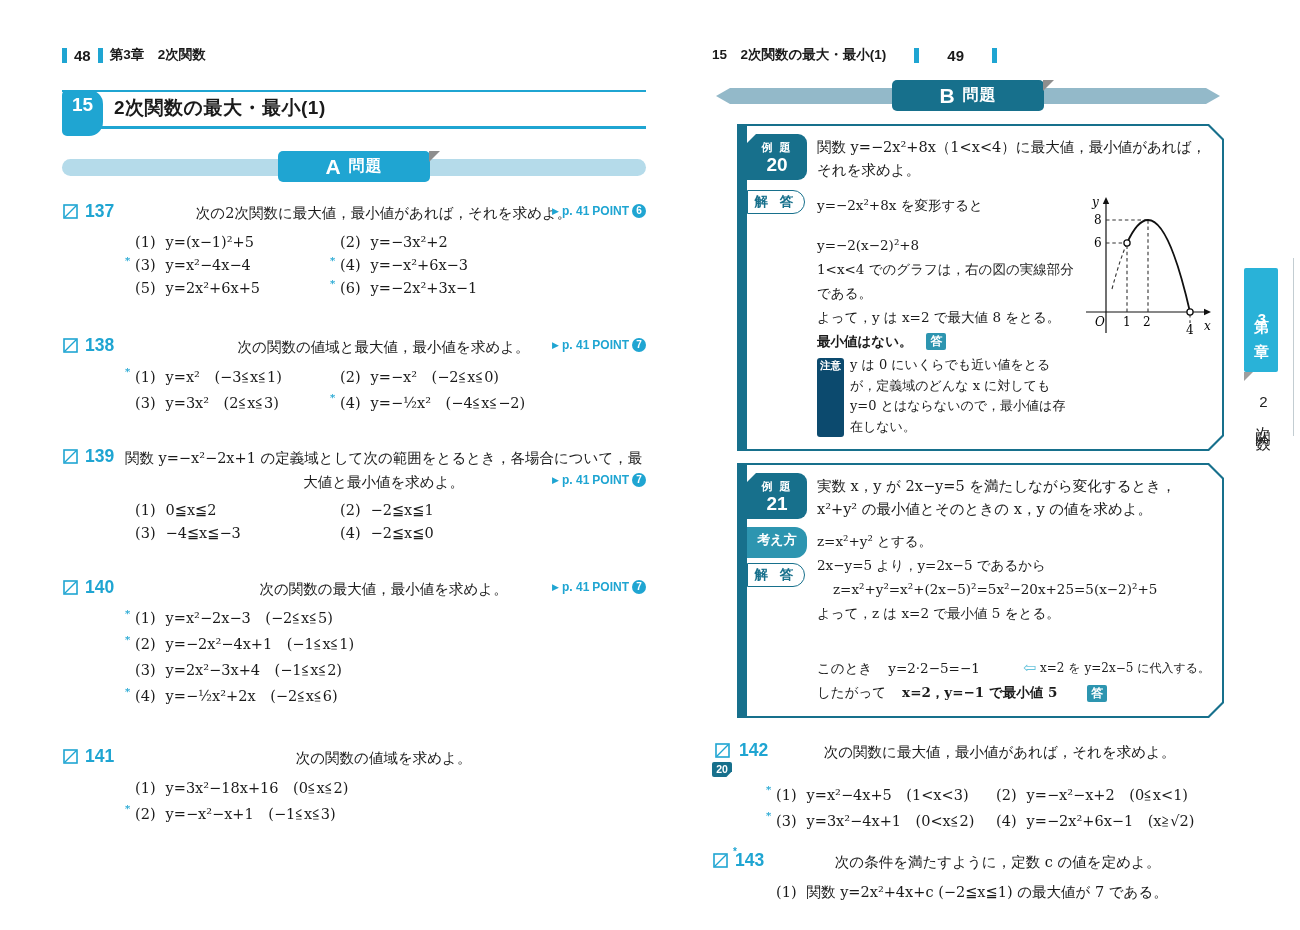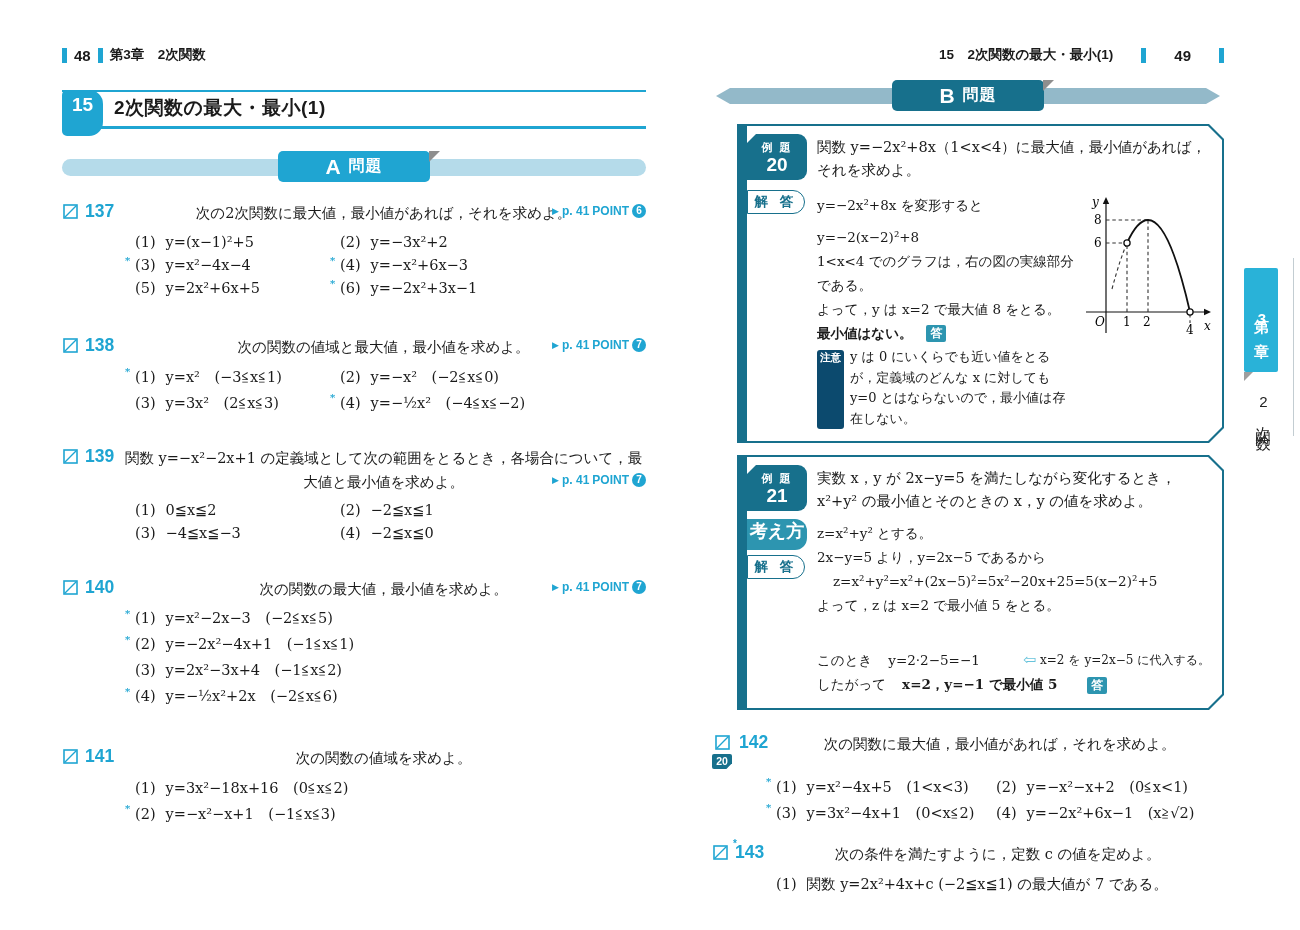--- a/index.html
+++ b/index.html
@@ -9,21 +9,21 @@
   html,body{margin:0;padding:0;background:#e8e8e8;}
   .sheet{position:relative;width:1300px;height:930px;background:#ffffff;overflow:hidden;
          font-family:"Liberation Sans","DejaVu Sans",sans-serif;color:var(--ink);}
   .col{position:absolute;top:46px;}
   .colL{left:62px;width:584px;}
   .colR{left:712px;width:512px;}
 
   
   .hd{display:flex;align-items:center;font-weight:bold;font-size:13.5px;gap:7px;}
   .hd .pgnum{font-size:15px;}
-  .hdR{justify-content:flex-end;gap:28px;}
+  .hdR{justify-content:flex-start;gap:28px;}
   .bar{display:inline-block;width:5px;height:15px;background:var(--cyan);}
 
   
   .secline{margin-top:26px;position:relative;border-top:2px solid var(--cyan);
            border-bottom:3px solid var(--cyan);padding:3px 0 5px 52px;}
   .secnum{position:absolute;left:0;top:-2px;width:41px;height:46px;background:var(--cyan);
           color:#fff;font-weight:bold;font-size:19px;text-align:center;line-height:29px;
           border-radius:5px 14px 14px 5px;}
   .sectitle{font-size:19px;font-weight:bold;letter-spacing:.5px;}
 
@@ -71,26 +71,26 @@
   .exstrip{position:absolute;left:0;top:0;bottom:0;width:8px;background:var(--teal);}
   .extag{position:absolute;left:8px;top:8px;width:60px;height:46px;background:var(--teal);color:#fff;
          text-align:center;border-radius:0 9px 9px 0;
          clip-path:polygon(0 9px,9px 0,100% 0,100% 100%,0 100%);}
   .extag .t1{font-size:11px;letter-spacing:2px;margin-top:6px;font-weight:bold;}
   .extag .t2{font-size:19px;font-weight:bold;line-height:1.1;}
   .anstag{position:absolute;left:8px;width:58px;height:24px;background:#fff;border:1.6px solid var(--teal);
           border-radius:0 12px 12px 0;color:var(--teal);font-weight:bold;font-size:13.5px;
           line-height:22px;letter-spacing:4px;text-align:center;box-sizing:border-box;}
   .thinktag{position:absolute;left:8px;width:60px;height:31px;background:var(--teal2);color:#fff;
-            border-radius:0 12px 12px 0;font-weight:bold;font-size:18px;line-height:25px;text-align:center;}
+            border-radius:0 12px 12px 0;font-weight:bold;font-size:13px;line-height:25px;text-align:center;}
   .q{margin-left:78px;font-size:14.5px;line-height:1.58;font-family:"DejaVu Serif","Liberation Serif",serif;min-height:46px;}
   .sol{margin:11px 0 0 78px;position:relative;font-size:13.5px;line-height:24px;
        font-family:"DejaVu Serif","Liberation Serif",serif;}
   .sol20{padding-right:134px;}
-  .row1{display:flex;gap:8px;flex-wrap:wrap;}
+  .row1{display:flex;gap:16px;flex-wrap:wrap;}
   .bold{font-weight:bold;}
   .ansbadge{display:inline-block;background:var(--teal2);color:#fff;font-size:12px;font-weight:bold;
             padding:0 4px;border-radius:2px;margin-left:14px;line-height:17px;vertical-align:1px;
             font-family:"Liberation Sans",sans-serif;}
   .noterow{display:flex;gap:6px;line-height:20.5px;font-size:13px;margin-top:2px;}
   .notebadge{display:inline-block;background:#0c4a6e;color:#fff;font-size:10.5px;font-weight:bold;
              padding:1px 3px;border-radius:3px;line-height:13px;flex:0 0 auto;margin-top:3px;
              font-family:"Liberation Sans",sans-serif;}
   .graph{position:absolute;right:8px;top:64px;}
   .gl{font-size:12px;font-family:"DejaVu Serif",serif;}

